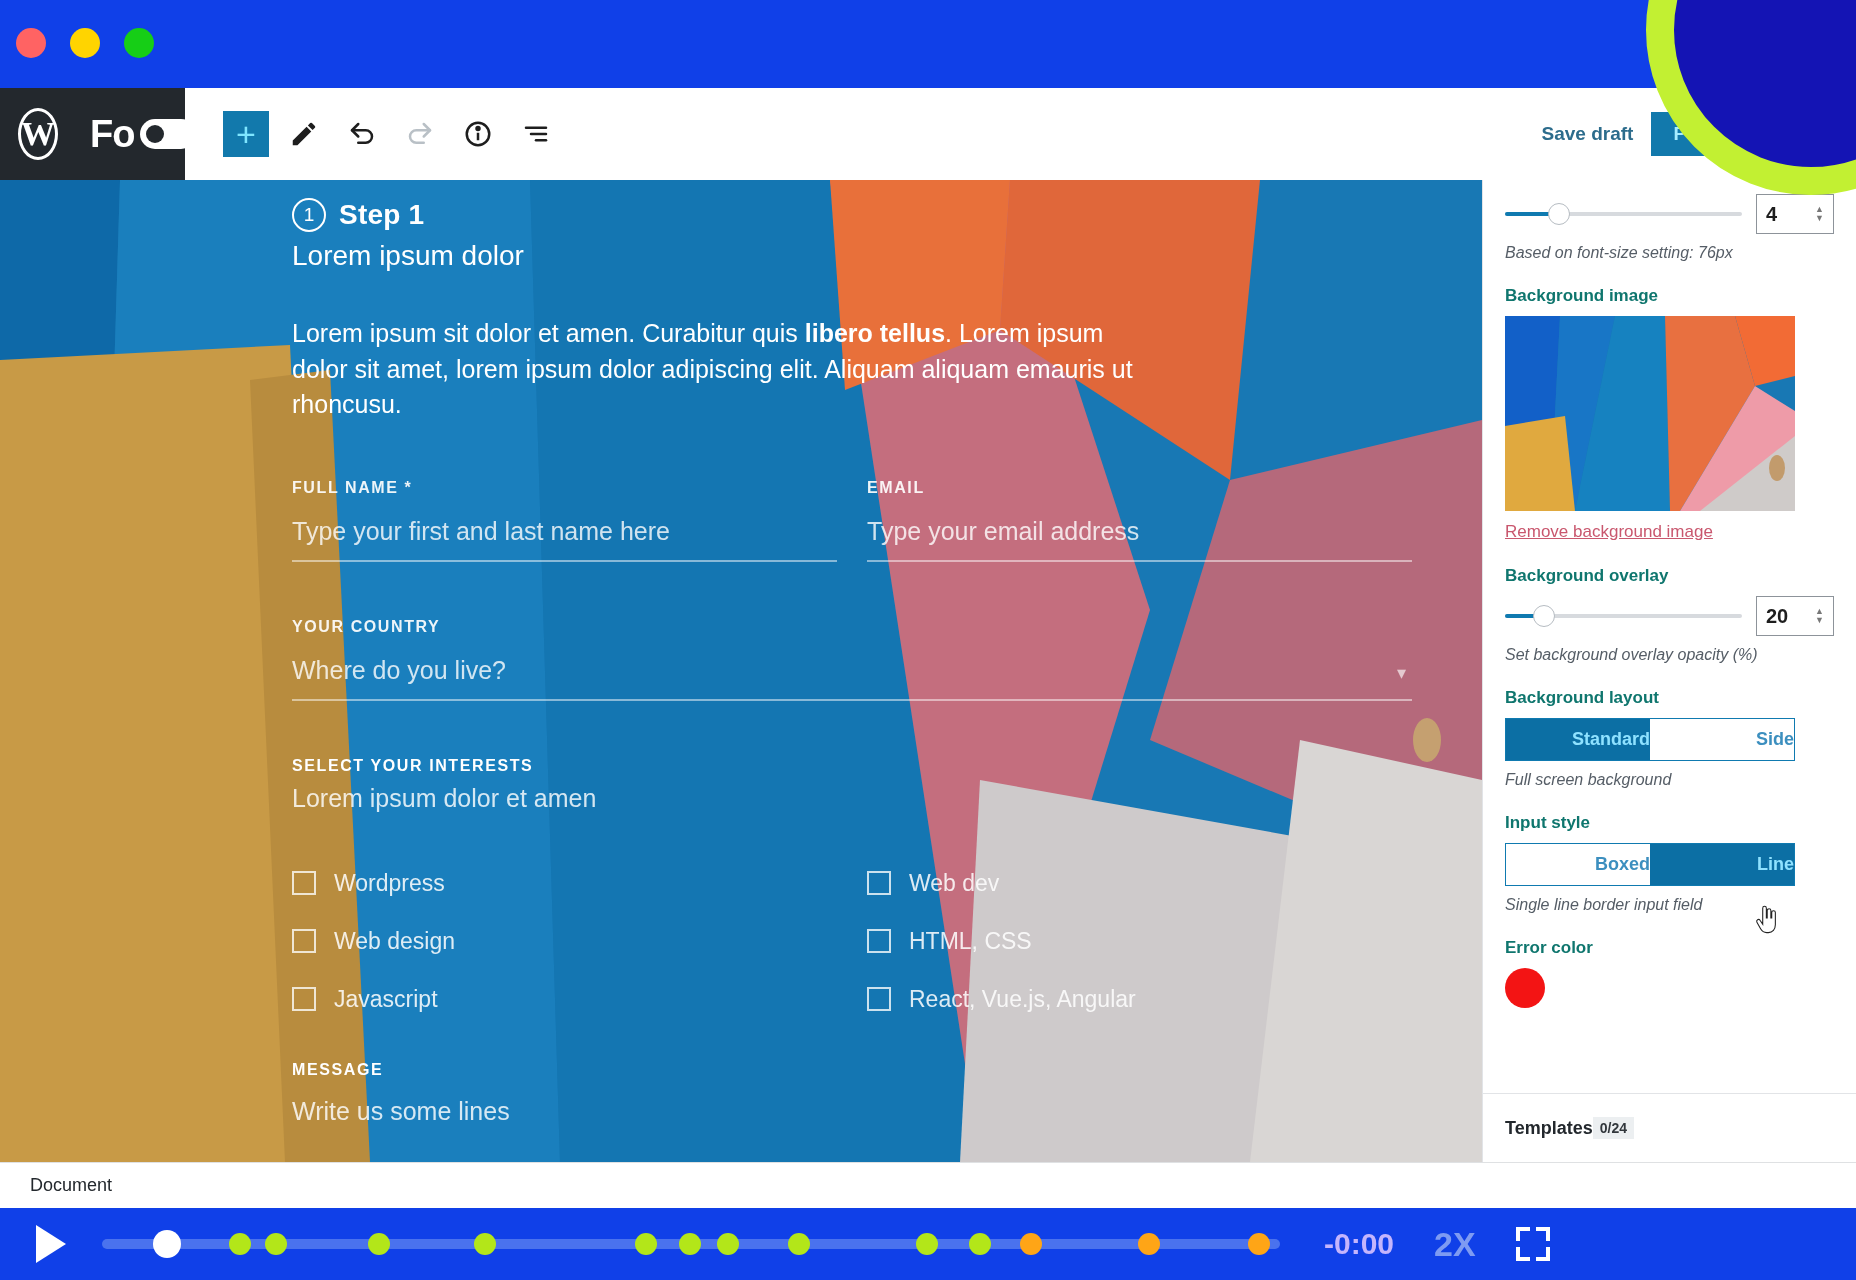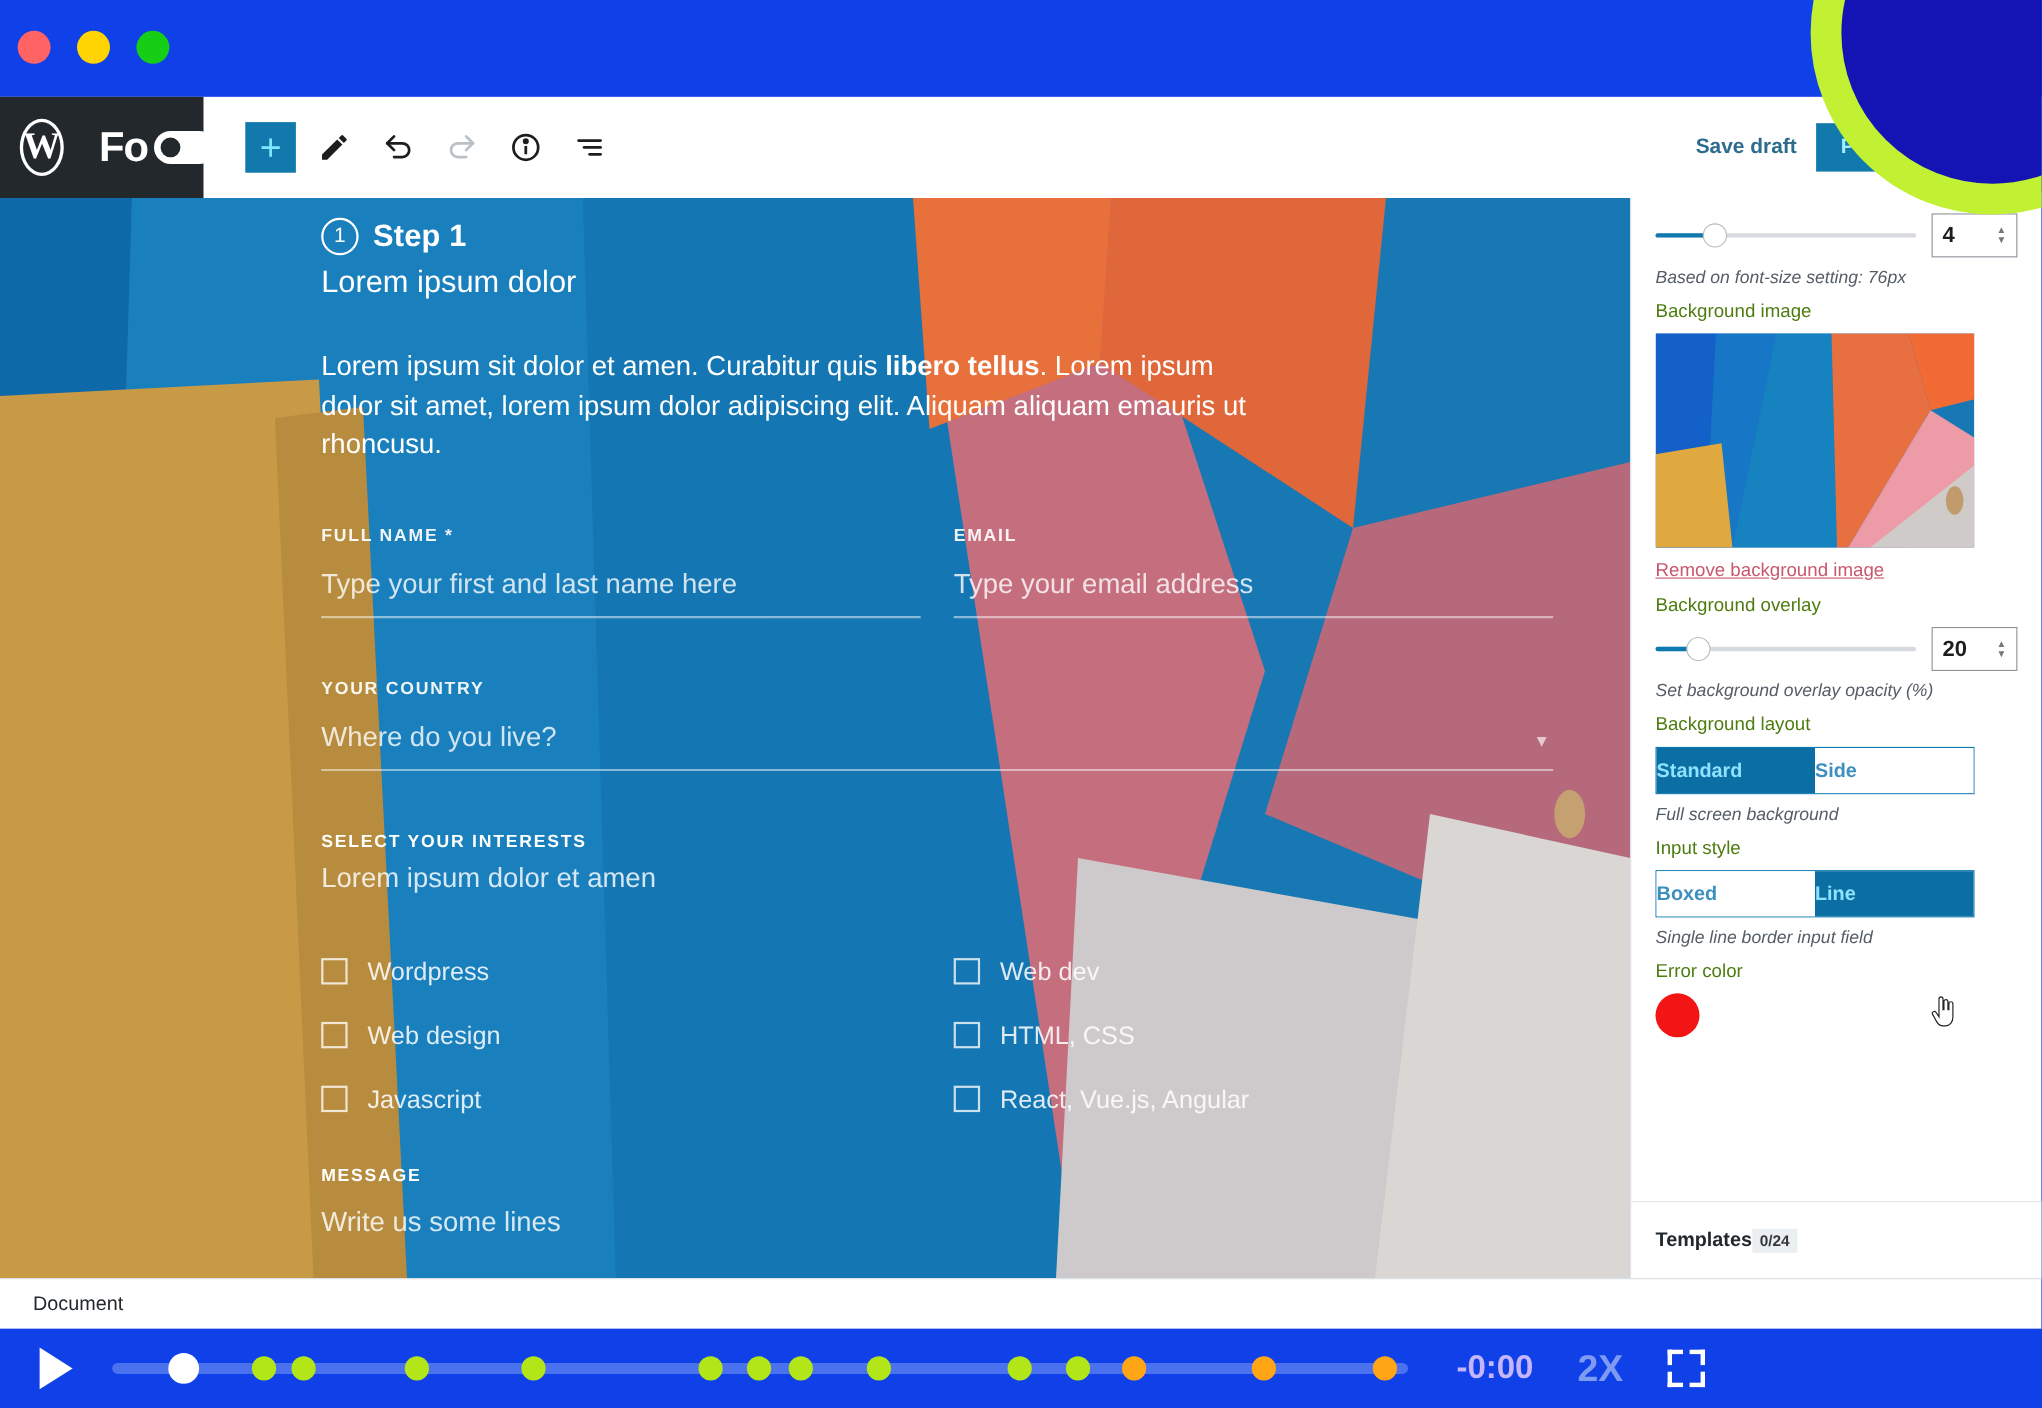--- a/index.html
+++ b/index.html
@@ -81,28 +81,28 @@
   .sb-row { padding-top: 14px; }
   .slider-row { display: flex; align-items: center; gap: 14px; }
   .slider { flex: 1; position: relative; height: 24px; display: flex; align-items: center; }
   .track { width: 100%; height: 4px; background: #d7dade; border-radius: 2px; }
   .track .fill { height: 4px; background: #0f7ab0; border-radius: 2px; }
   .knob { position: absolute; width: 22px; height: 22px; border-radius: 50%; background: #fff; border: 1.5px solid #b6bcc2; }
   .numbox { width: 78px; height: 40px; border: 1px solid #8d939a; display: flex; align-items: center; justify-content: space-between; padding: 0 9px; background: #fff; }
   .numbox span.val { font-size: 20px; font-weight: 700; color: #1e1e1e; }
   .spin { display: flex; flex-direction: column; gap: 2px; color: #777; font-size: 9px; line-height: 7px; }
   .hint { font-style: italic; font-size: 16px; color: #555d66; margin-top: 10px; }
-  .sb-label { font-size: 17px; font-weight: 400; color: #4d7c0f; margin-top: 11px; }
+  .sb-label { font-size: 17px; font-weight: 700; color: #0f766e; margin-top: 24px; }
 
   .thumb { margin-top: 10px; width: 290px; height: 195px; overflow: hidden; position: relative; }
   .thumb svg { position: absolute; inset: 0; }
   .remove-link { display: inline-block; margin-top: 11px; font-size: 17px; color: #c9576e; text-decoration: underline; cursor: pointer; }
 
   .seg { display: flex; margin-top: 10px; border: 1px solid #0f7ab0; width: 290px; }
-  .seg div { flex: 1; text-align: left; padding: 10px 0; font-size: 18px; font-weight: 700; cursor: pointer; }
+  .seg div { flex: 1; text-align: right; padding: 10px 0; font-size: 18px; font-weight: 700; cursor: pointer; }
   .seg .on  { background: #0C6FA4; color: #8FE2FF; }
   .seg .off { background: #fff; color: #3C8FBF; }
 
   .err-row { display: flex; align-items: flex-start; gap: 16px; margin-top: 8px; }
   .swatch { width: 40px; height: 40px; border-radius: 50%; background: #F31414; flex: none; margin-top: 2px; }
   .err-text { font-style: italic; font-size: 17px; color: #555d66; line-height: 1.4; }
 
   .templates { position: absolute; left: 0; bottom: 0; width: 435px; border-top: 1px solid #e2e4e7; padding: 22px; display: flex; align-items: center; background:#fff; }
   .tpl-title { font-size: 18px; font-weight: 700; color: #23282d; }
   .tpl-badge { font-size: 14px; font-weight: 700; color: #32373c; background: #eceff1; padding: 3px 7px; }

